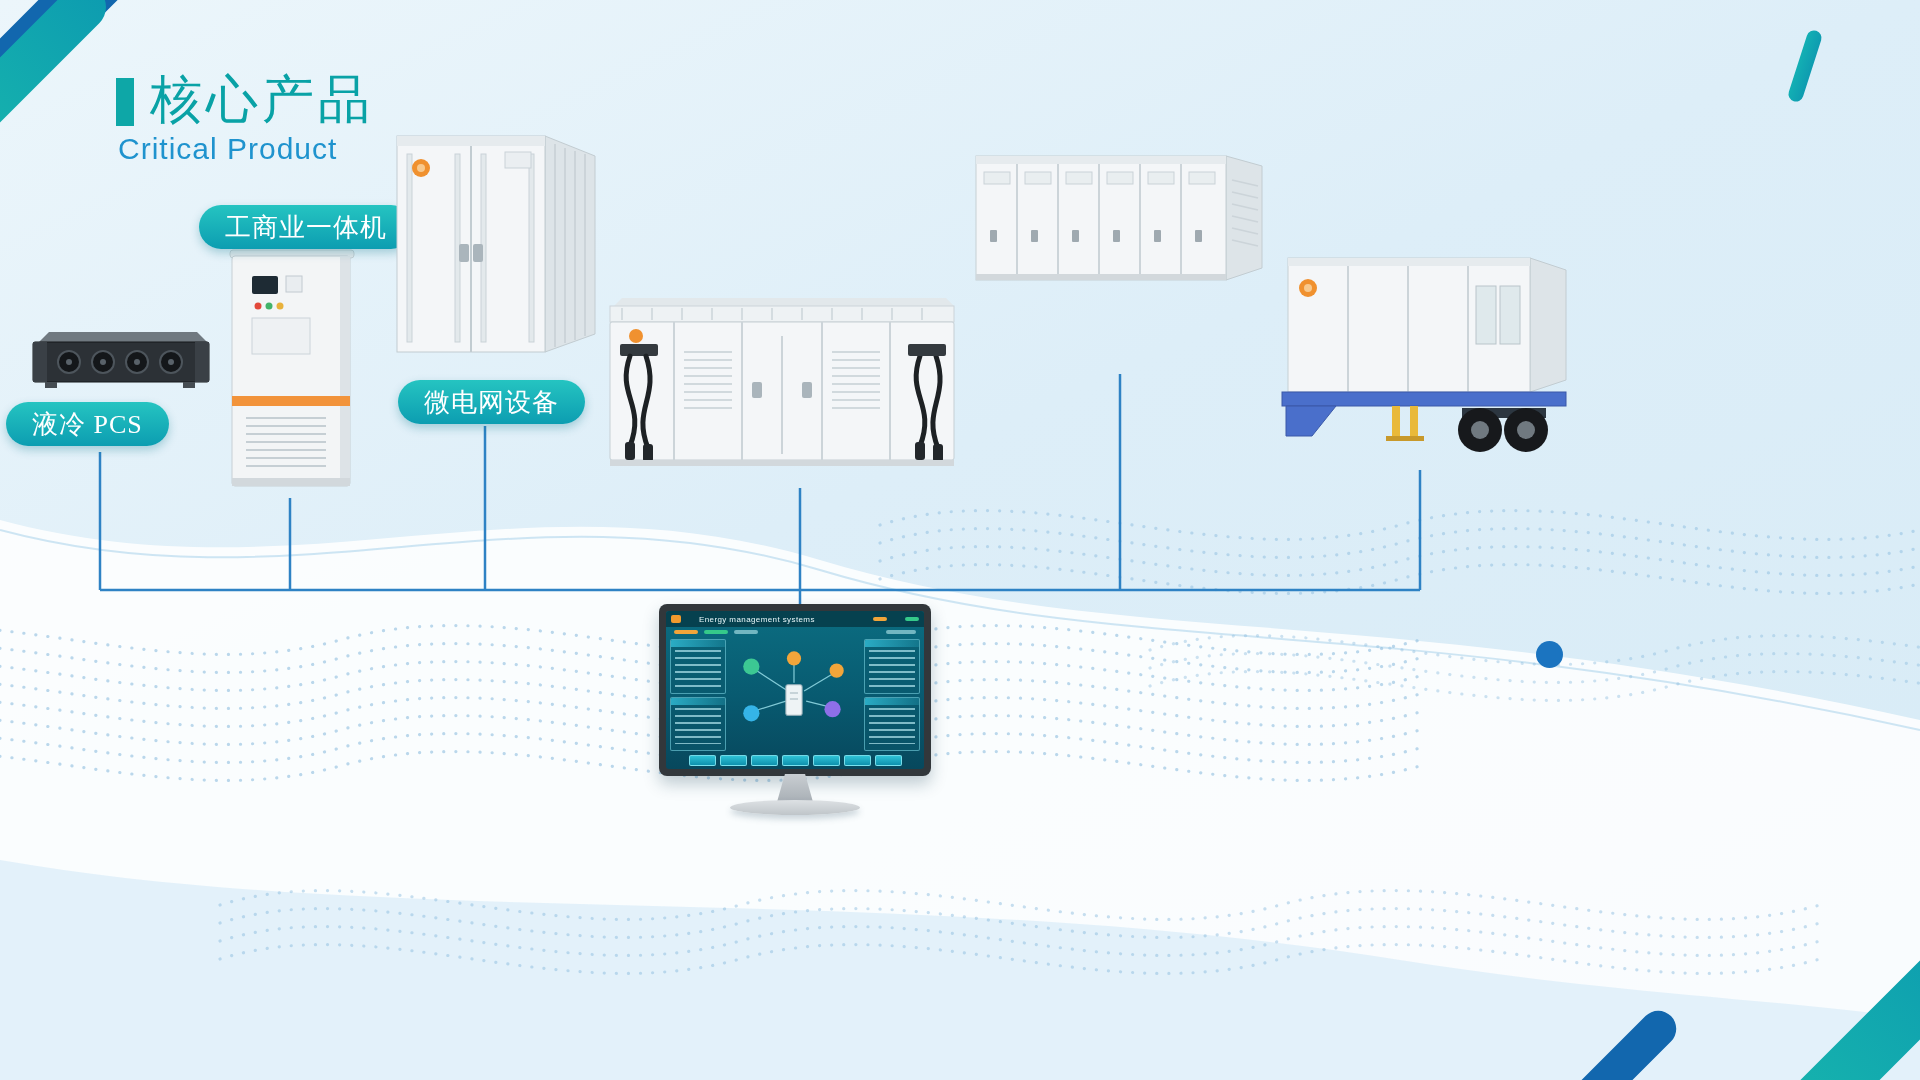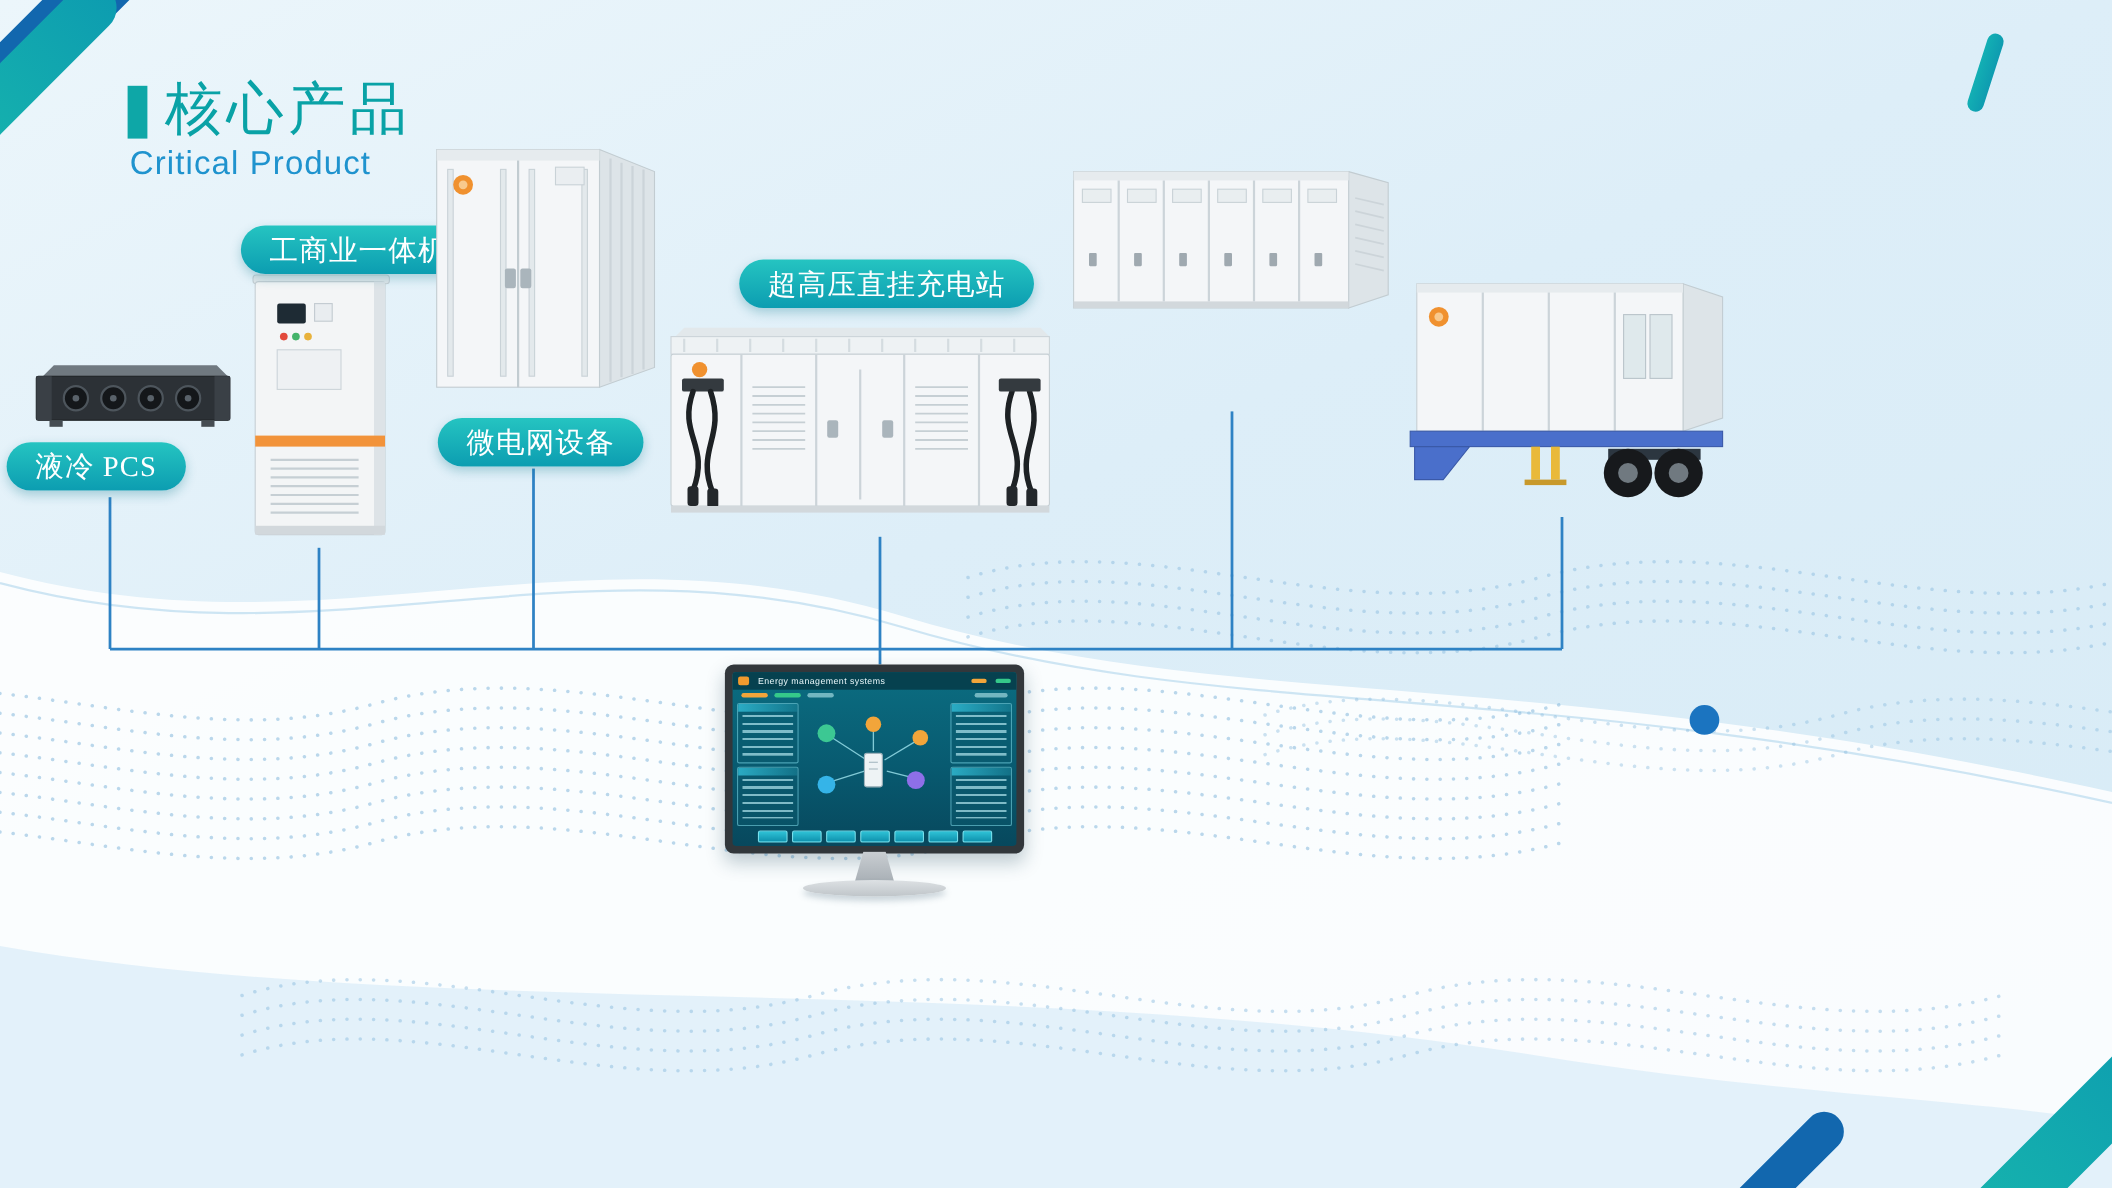--- a/index.html
+++ b/index.html
@@ -27,21 +27,21 @@
     color:#ffffff;font-family:"Liberation Serif",serif;font-size:26px;letter-spacing:1px;
     box-shadow:0 4px 10px rgba(10,120,140,.30);}
 
   
   .monitor{position:absolute;left:659px;top:604px;width:272px;height:212px;}
   .mon-frame{position:absolute;left:0;top:0;width:272px;height:172px;background:#32373b;
     border-radius:8px;padding:7px;box-sizing:border-box;box-shadow:0 8px 16px rgba(20,60,80,.25);}
   .screen{width:100%;height:100%;border-radius:3px;overflow:hidden;position:relative;
     background:linear-gradient(180deg,#0b6d81 0%,#085a70 55%,#07485d 100%);
     display:flex;flex-direction:column;}
-  .scr-top{height:16px;background:#06414f;display:flex;align-items:center;gap:8px;padding:0 5px;flex:0 0 auto;}
+  .scr-top{height:16px;background:#06414f;display:flex;align-items:center;gap:18px;padding:0 5px;flex:0 0 auto;}
   .scr-logo{width:10px;height:8px;background:#f29a2e;border-radius:2px;}
   .scr-title{font-size:8px;color:#e8f7fa;letter-spacing:.4px;white-space:nowrap;overflow:hidden;}
   .scr-top .tick{width:14px;height:4px;border-radius:2px;}
   .scr-sub{height:10px;display:flex;align-items:center;gap:6px;padding:0 8px;flex:0 0 auto;}
   .scr-sub .chip{width:24px;height:4px;border-radius:2px;background:rgba(200,245,250,.55);}
   .scr-main{flex:1;display:flex;gap:3px;padding:2px 4px;min-height:0;}
   .scr-col{width:56px;display:flex;flex-direction:column;gap:3px;}
   .scr-panel{flex:1;border:1px solid rgba(130,220,235,.55);background:rgba(12,90,110,.45);border-radius:2px;overflow:hidden;}
   .panel-head{height:7px;background:linear-gradient(90deg,rgba(46,180,205,.9),rgba(46,180,205,.25));}
   .panel-rows{margin:3px 4px;height:calc(100% - 16px);
@@ -172,21 +172,21 @@
       <line x1="24" y1="172" x2="104" y2="172"></line>
         <line x1="24" y1="180" x2="104" y2="180"></line>
       <line x1="24" y1="188" x2="104" y2="188"></line>
         <line x1="24" y1="196" x2="104" y2="196"></line>
       <line x1="24" y1="204" x2="104" y2="204"></line>
         <line x1="24" y1="212" x2="104" y2="212"></line>
       <line x1="24" y1="220" x2="104" y2="220"></line>
     </g>
     <rect x="10" y="232" width="118" height="8" fill="#d2d8dc"></rect>
   </svg>
-  <div class="capsule" style="left:219px;top:205px;font-family:Liberation Mono, monospace;">工商业一体机</div>
+  <div class="capsule" style="left:199px;top:205px;font-family:Liberation Mono, monospace;">工商业一体机</div>
 
   <svg class="abs" style="left:393px;top:126px;" width="205" height="242" viewBox="0 0 205 242">
     <polygon points="152,10 202,30 202,208 152,226" fill="#dde4e8" stroke="#c2ccd1"></polygon>
     <g stroke="#ccd4d9" stroke-width="2">
       <line x1="162" y1="18" x2="162" y2="221"></line>
         <line x1="172" y1="22" x2="172" y2="217"></line>
       <line x1="182" y1="25" x2="182" y2="214"></line>
         <line x1="192" y1="28" x2="192" y2="210"></line>
     </g>
     <rect x="4" y="10" width="148" height="216" fill="#f4f6f8" stroke="#c2ccd1"></rect>
@@ -260,21 +260,20 @@
     </g>
     <rect x="306" y="48" width="38" height="12" rx="2" fill="#343a3f"></rect>
     <g fill="#23272b">
       <rect x="23" y="146" width="10" height="18" rx="3"></rect>
         <rect x="41" y="148" width="10" height="18" rx="3"></rect>
       <rect x="313" y="146" width="10" height="18" rx="3"></rect>
         <rect x="331" y="148" width="10" height="18" rx="3"></rect>
     </g>
     <rect x="8" y="164" width="344" height="6" fill="#d2d8dc"></rect>
   </svg>
-  <div class="capsule" style="left:672px;top:236px;">超高压直挂充电站</div>
 
   <svg class="abs" style="left:972px;top:146px;" width="295" height="158" viewBox="0 0 295 158">
     <polygon points="254,10 290,20 290,122 254,134" fill="#dde4e8" stroke="#c2ccd1"></polygon>
     <g stroke="#ccd4d9" stroke-width="1.6">
       <line x1="260" y1="34" x2="286" y2="40"></line>
         <line x1="260" y1="46" x2="286" y2="52"></line>
       <line x1="260" y1="58" x2="286" y2="64"></line>
         <line x1="260" y1="70" x2="286" y2="76"></line>
       <line x1="260" y1="82" x2="286" y2="88"></line>
         <line x1="260" y1="94" x2="286" y2="100"></line>

